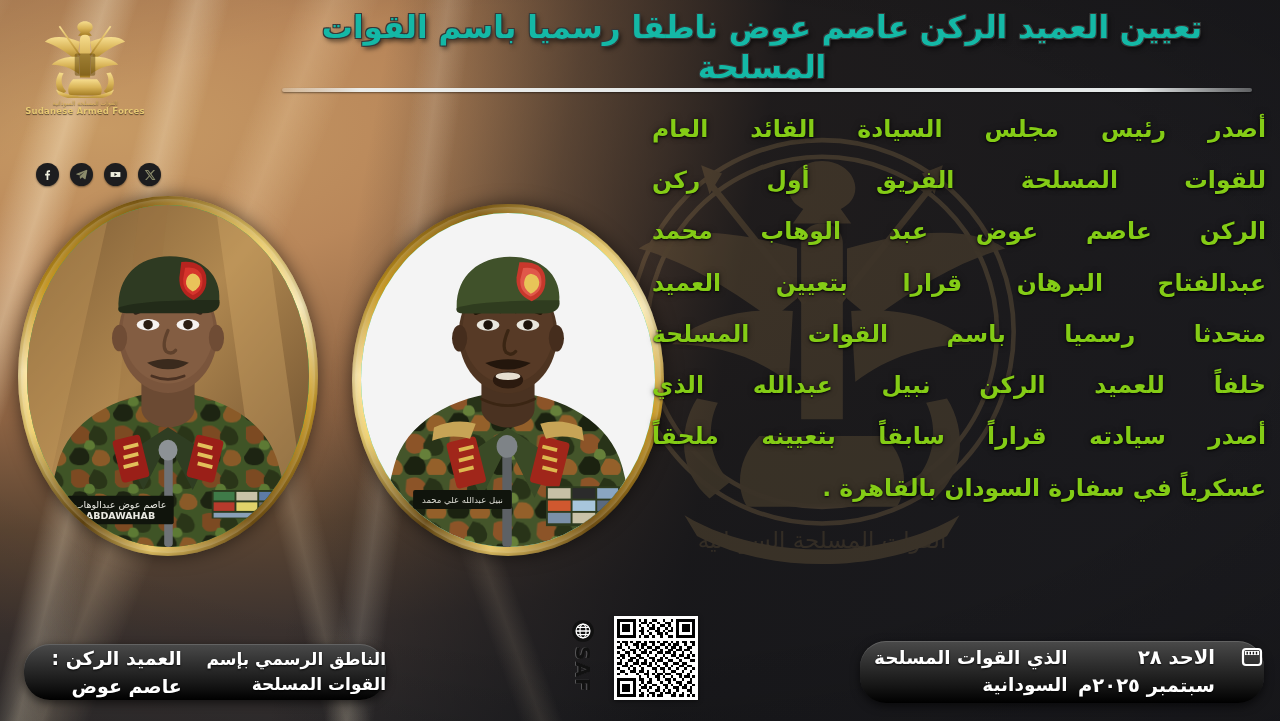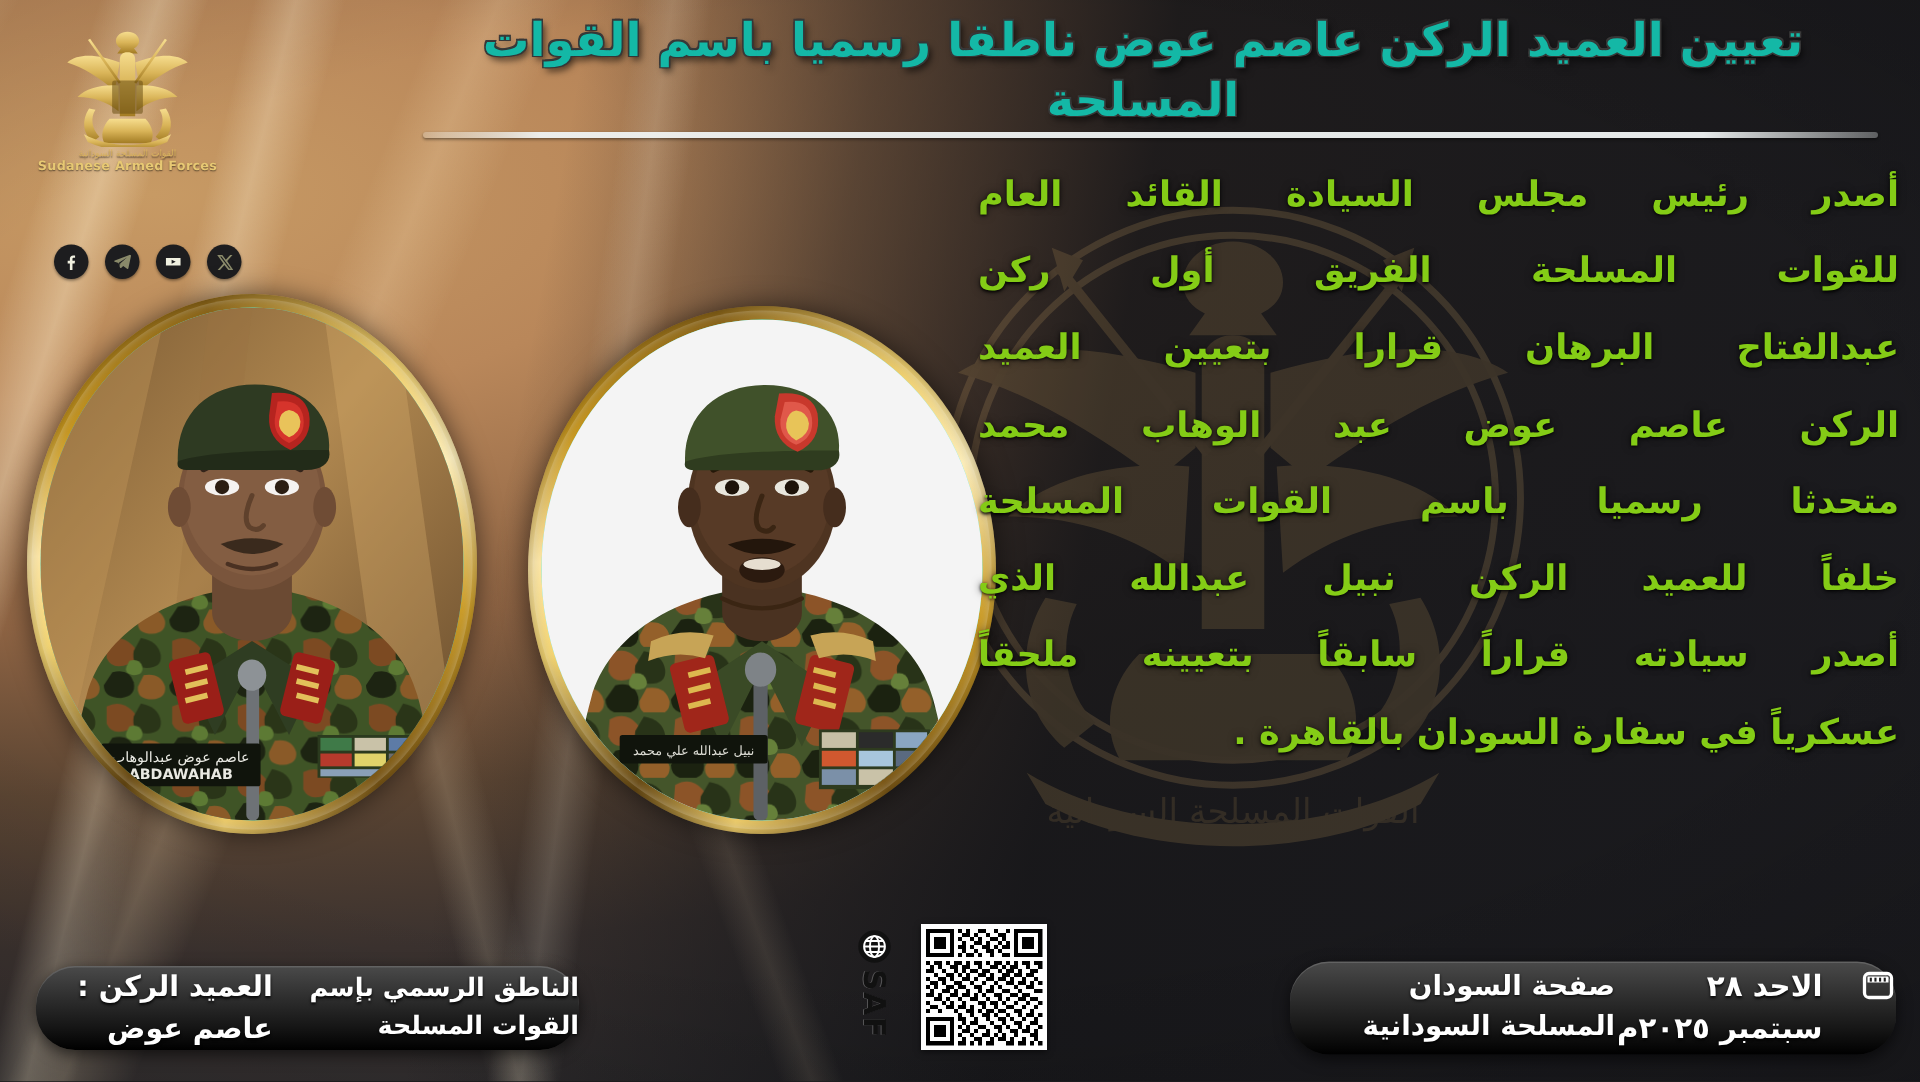--- a/index.html
+++ b/index.html
@@ -117,21 +117,21 @@
     box-shadow:0 0 18px rgba(0,0,0,.55), inset 0 0 10px rgba(0,0,0,.35);
   }
   .ring::after{
     content:"";position:absolute;inset:3px;border-radius:50%;
     box-shadow:inset 0 0 6px rgba(255,255,255,.35);
     pointer-events:none;
   }
   .photo{
     position:absolute;inset:9px;border-radius:50%;
     overflow:hidden;
-    background:#5eead4;
+    background:#22c55e;
   }
   .photo svg{display:block;width:100%;height:100%;}
 
   #p-left{left:18px;top:196px;width:300px;height:360px;}
   #p-right{left:352px;top:204px;width:312px;height:352px;}
 
   
   .body-copy{
     position:absolute;right:14px;top:104px;width:614px;
     color:#84cc16;
@@ -465,22 +465,22 @@
   </div>
 
   <div class="headline">
     <span>تعيين العميد الركن عاصم عوض ناطقا رسميا باسم القوات المسلحة</span>
   </div>
   <div class="header-rule"></div>
 
   <div class="body-copy">
     <p>أصدر رئيس مجلس السيادة القائد العام</p>
     <p>للقوات المسلحة الفريق أول ركن</p>
+    <p>الركن عاصم عوض عبد الوهاب محمد</p>
     <p>عبدالفتاح البرهان قرارا بتعيين العميد</p>
-    <p>الركن عاصم عوض عبد الوهاب محمد</p>
     <p>متحدثا رسميا باسم القوات المسلحة</p>
     <p>خلفاً للعميد الركن نبيل عبدالله الذي</p>
     <p>أصدر سيادته قراراً سابقاً بتعيينه ملحقاً</p>
     <p class="last">عسكرياً في سفارة السودان بالقاهرة .</p>
   </div>
 
   <div class="qr-wrap">
     <div class="qr">
       <svg viewBox="0 0 29 29" xmlns="http://www.w3.org/2000/svg" shape-rendering="crispEdges">
         <rect width="29" height="29" fill="#fff"></rect>
@@ -554,16 +554,16 @@
           <g fill="#1a1a1a">
             <rect x="6.5" y="7.8" width="1.4" height="2.6"></rect>
             <rect x="9.6" y="7.8" width="1.4" height="2.6"></rect>
             <rect x="12.7" y="7.8" width="1.4" height="2.6"></rect>
             <rect x="15.8" y="7.8" width="1.4" height="2.6"></rect>
           </g>
         </svg>
       </span>
       <span>الاحد ٢٨ سبتمبر ٢٠٢٥م</span>
     </span>
-    <span class="l2">صفحة السودان المسلحة السودانية</span>
+    <span class="l2">الذي القوات المسلحة السودانية</span>
   </div>
 
 </div>
 
 </body></html>

